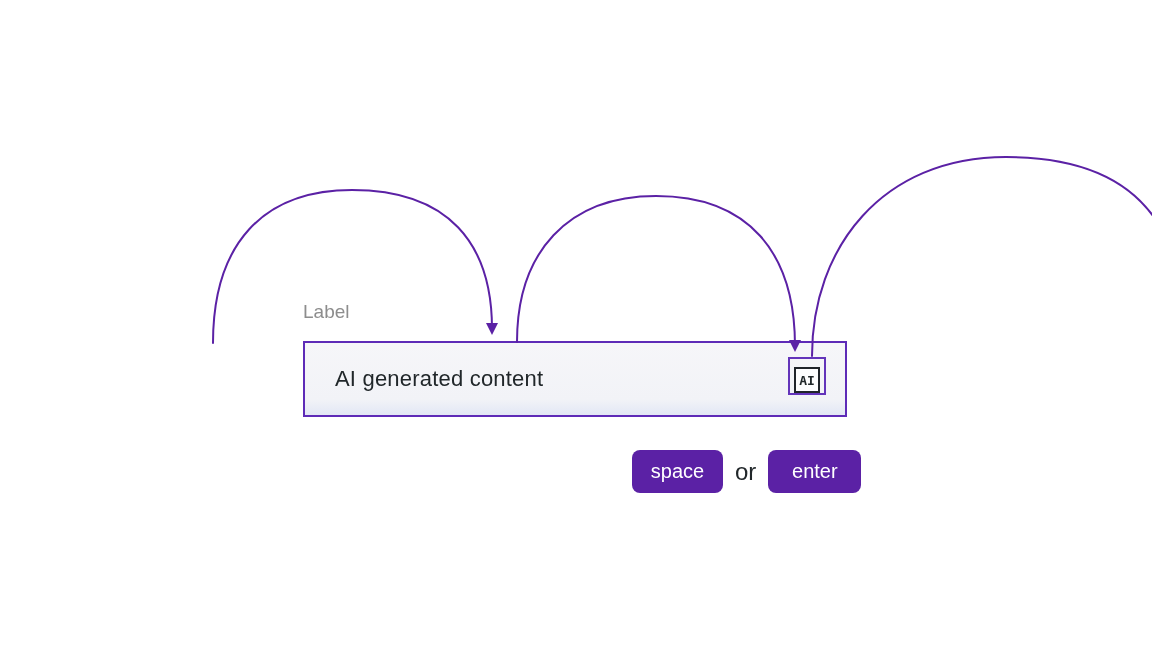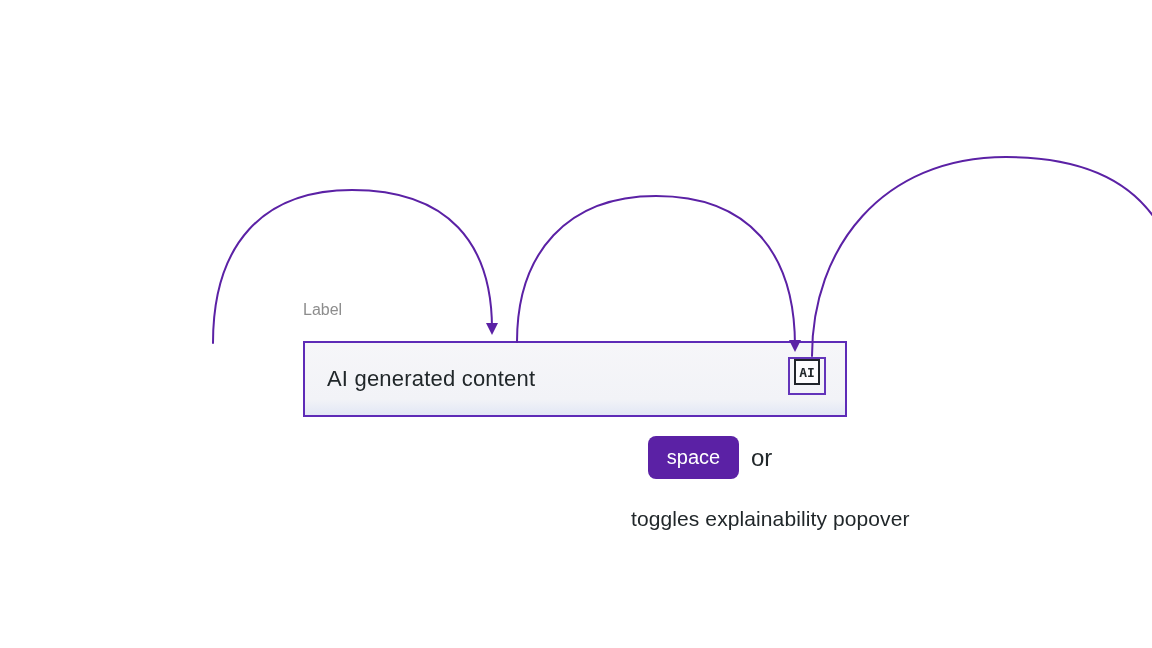--- a/index.html
+++ b/index.html
@@ -39,57 +39,57 @@
     color:var(--key-text);
     border-radius:8px;
     display:flex;align-items:center;
     font-size:20px;
     box-sizing:border-box;
     z-index:2;
   }
   .tab-key{left:162px;top:343px;width:91px;height:45px;padding-left:11px;}
   .field-label{
     position:absolute;left:303px;top:301px;
-    font-size:16px;color:var(--label-gray);z-index:2;
+    font-size:19px;color:var(--label-gray);z-index:2;
   }
   .ai-field{
     position:absolute;left:303px;top:341px;width:544px;height:76px;
     box-sizing:border-box;
     border:2px solid var(--field-border);
     background:linear-gradient(180deg,var(--field-bg-top) 0%,var(--field-bg-mid) 78%,var(--field-bg-bottom) 100%);
     display:flex;align-items:center;
     z-index:1;
   }
   .field-value{
-    margin-left:22px;
+    margin-left:30px;
     font-size:22px;
     color:var(--text-dark);
     letter-spacing:0.2px;
   }
   .ai-label{
     position:absolute;right:19px;top:14px;
     width:38px;height:38px;
     box-sizing:border-box;
     border:2px solid var(--focus-ring);
-    display:flex;align-items:flex-start;justify-content:center;
+    display:flex;align-items:flex-end;justify-content:center;
     background:transparent;
   }
   .ai-label-inner{
     width:26px;height:26px;
     box-sizing:border-box;
     border:2px solid var(--ai-box-border);
     background:#fdfdfe;
     display:flex;align-items:center;justify-content:center;
     font-family:"DejaVu Sans Mono",monospace;
     font-weight:bold;font-size:13px;
     color:var(--text-dark);
   }
   .shortcut-row{
-    position:absolute;left:632px;top:436px;
-    display:flex;align-items:center;gap:10px;z-index:2;margin-left:16px;
+    position:absolute;left:632px;top:450px;
+    display:flex;align-items:center;gap:10px;z-index:2;
   }
   .small-key{
     position:static;
     height:43px;justify-content:center;
   }
   .space-key{width:91px;}
   .enter-key{width:93px;}
   .or-text{
     font-size:24px;color:var(--text-dark);padding:0 2px;
   }
@@ -121,17 +121,17 @@
   <div class="ai-field">
     <span class="field-value">AI generated content</span>
     <div class="ai-label">
       <div class="ai-label-inner">AI</div>
     </div>
   </div>
 
   <div class="shortcut-row">
     <div class="key-badge small-key space-key">space</div>
     <span class="or-text">or</span>
+    <div class="key-badge small-key enter-key">enter</div>
   </div>
 
-  <div class="caption">toggles explainability popover</div>
 
 </div>
 
 </body></html>

